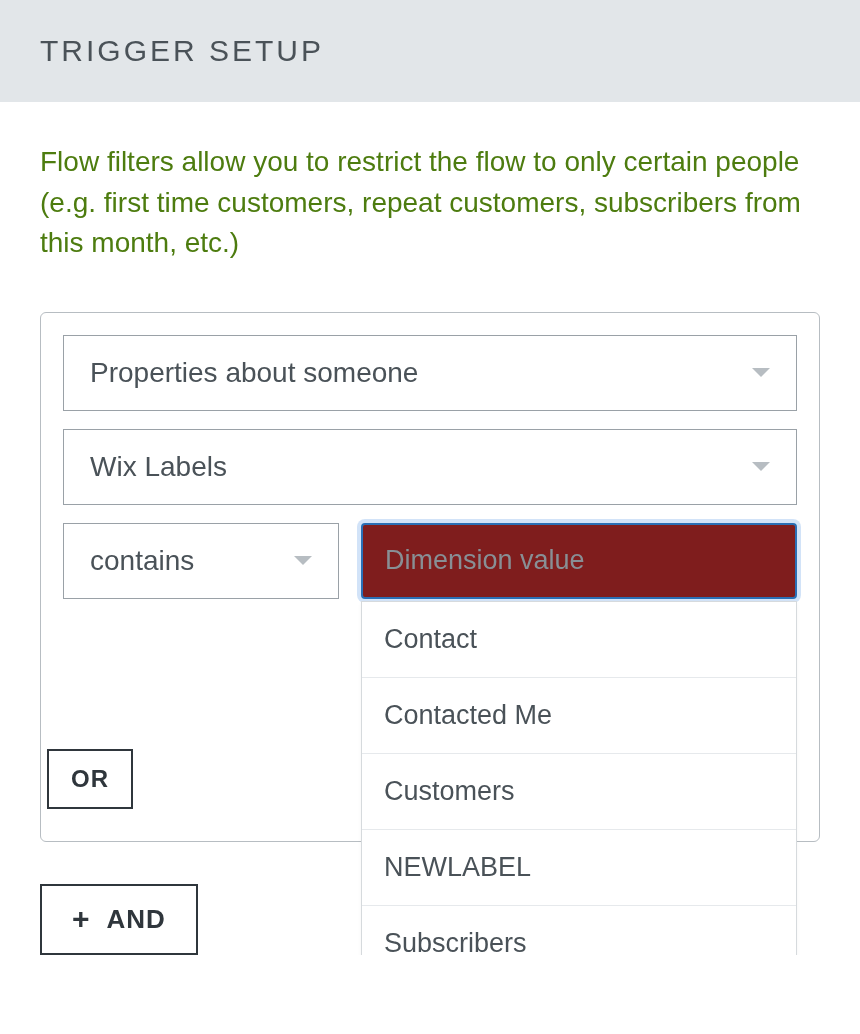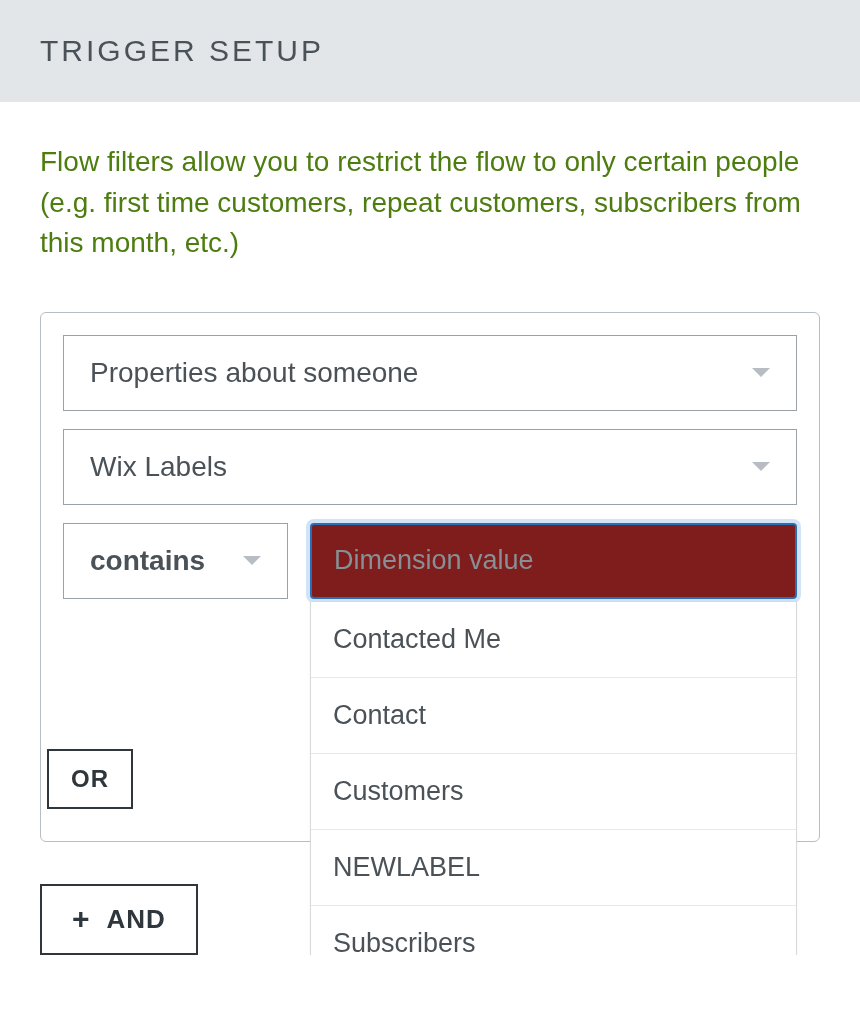--- a/index.html
+++ b/index.html
@@ -68,23 +68,22 @@
     border-top: 9px solid #b7bdc2;
     flex-shrink: 0;
     margin-left: 12px;
   }
   .row-op-value {
     display: flex;
     gap: 22px;
     margin-bottom: 0;
   }
   .operator-box {
-    width: 225px;
+    width: 276px;
     flex: none;
-    font-weight: bold;
   }
   .value-wrapper {
     flex: 1;
     position: relative;
   }
   .value-box {
     border: 2px solid #2a6fb5;
     border-radius: 4px;
     box-shadow: 0 0 0 4px rgba(74,144,226,0.25);
     height: 76px;
@@ -183,22 +182,22 @@
       <div class="select-box operator-box">
         <span class="label">contains</span>
         <span class="caret"></span>
       </div>
 
       <div class="value-wrapper">
         <div class="value-box">
           <span>Dimension value</span>
         </div>
         <div class="dropdown">
+          <div class="dropdown-item">Contact</div>
           <div class="dropdown-item">Contacted Me</div>
-          <div class="dropdown-item">Contact</div>
           <div class="dropdown-item">Customers</div>
           <div class="dropdown-item">NEWLABEL</div>
           <div class="dropdown-item">Subscribers</div>
         </div>
       </div>
     </div>
 
     <div class="filter-group-inner-spacer"></div>
 
     <button class="or-btn">

